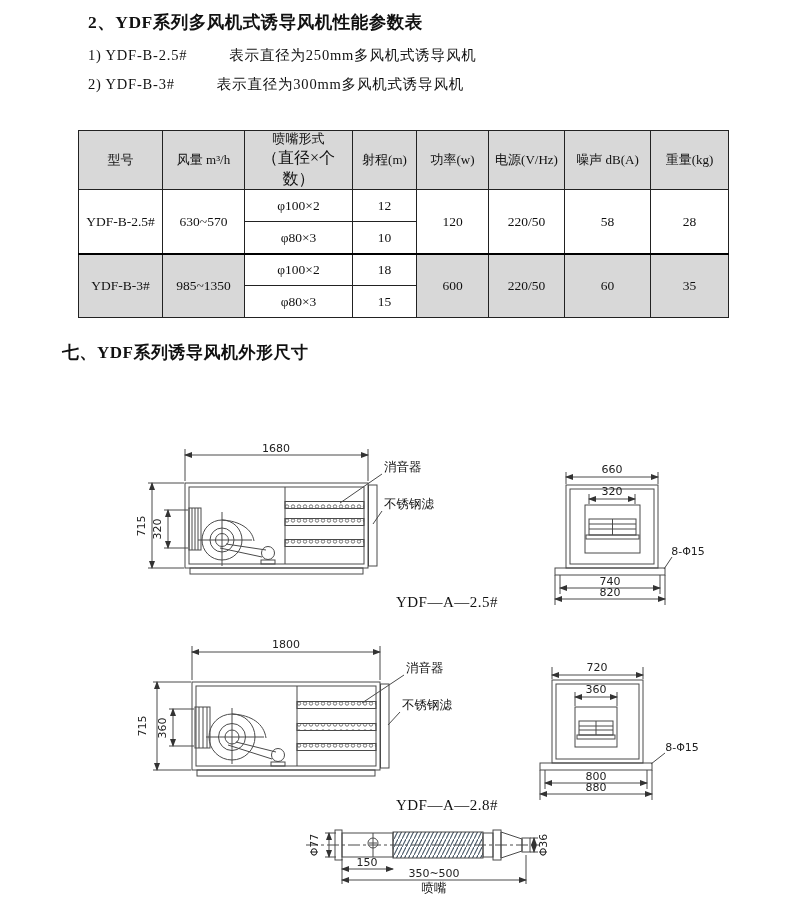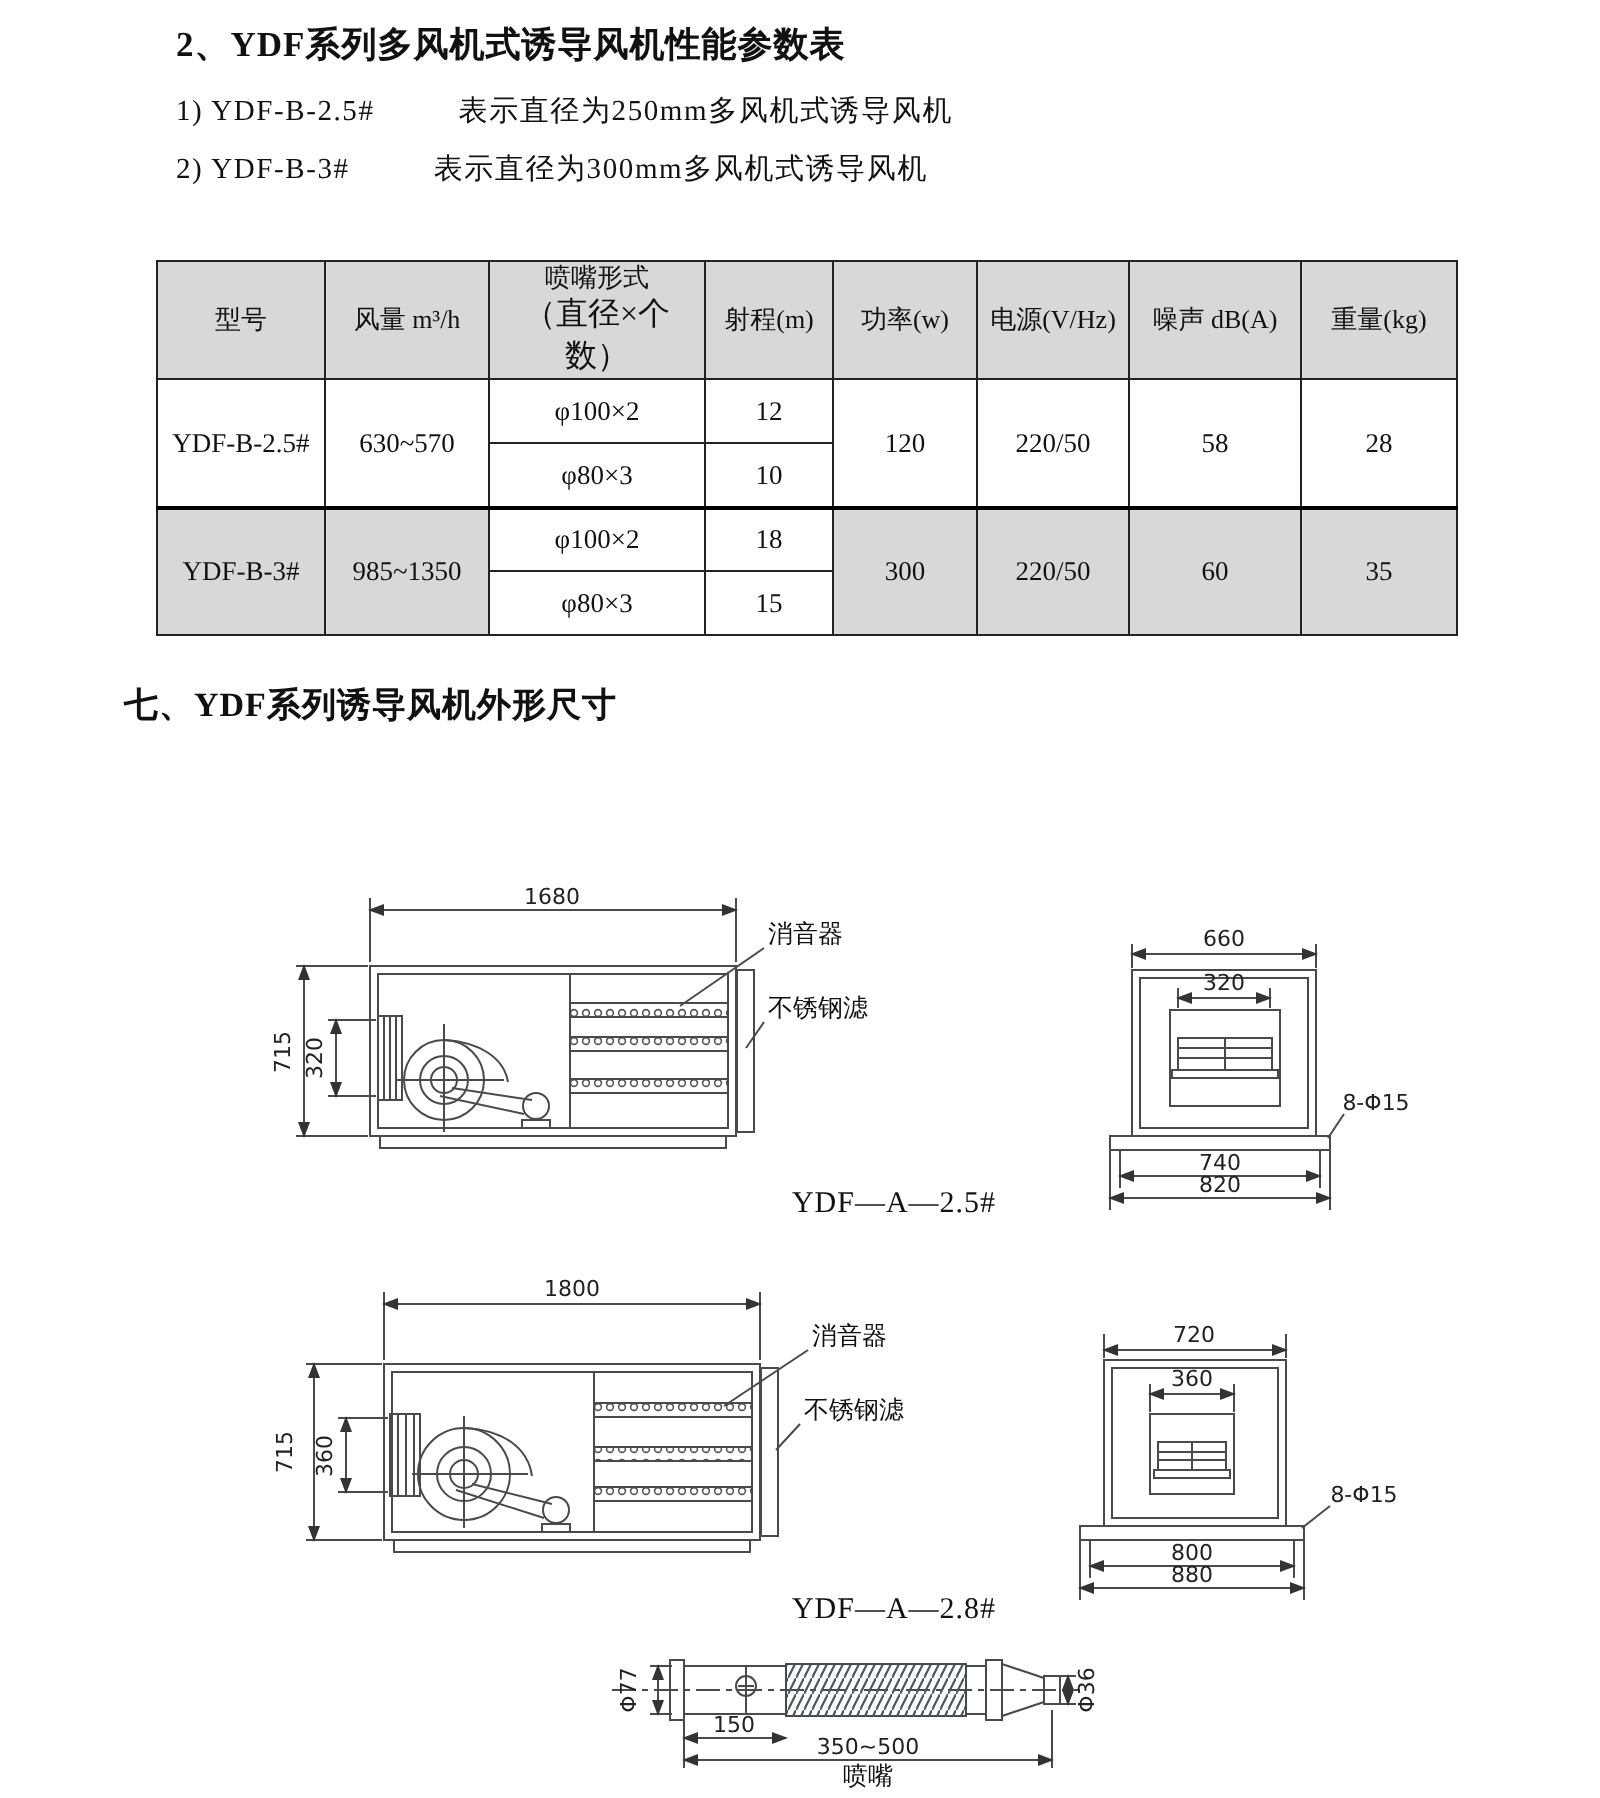--- a/index.html
+++ b/index.html
@@ -75,21 +75,21 @@
       </tr>
       <tr class="sub">
         <td>φ80×3</td>
         <td>10</td>
       </tr>
       <tr class="sub g2s">
         <td rowspan="2" class="shade">YDF-B-3#</td>
         <td rowspan="2" class="shade">985~1350</td>
         <td>φ100×2</td>
         <td>18</td>
-        <td rowspan="2" class="shade">300</td>
+        <td rowspan="2" class="shade">600</td>
         <td rowspan="2" class="shade">220/50</td>
         <td rowspan="2" class="shade">60</td>
         <td rowspan="2" class="shade">35</td>
       </tr>
       <tr class="sub">
         <td>φ80×3</td>
         <td>15</td>
       </tr>
     </tbody>
       </table>

